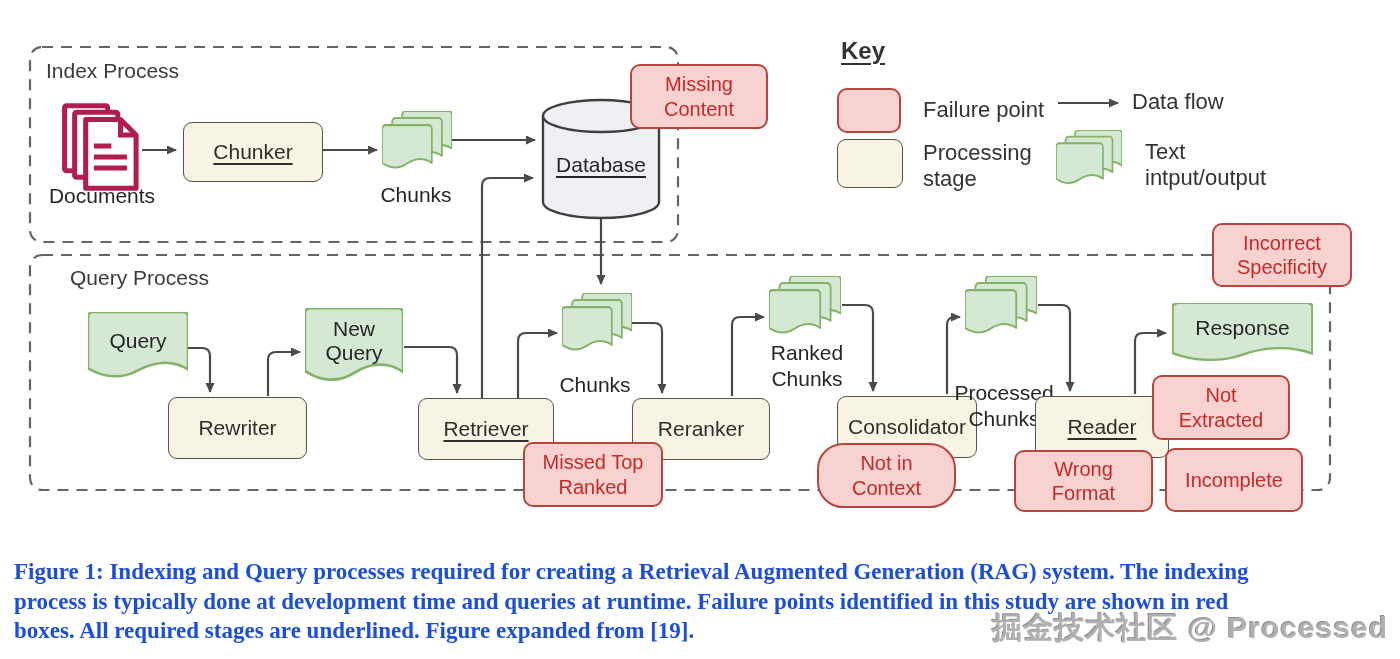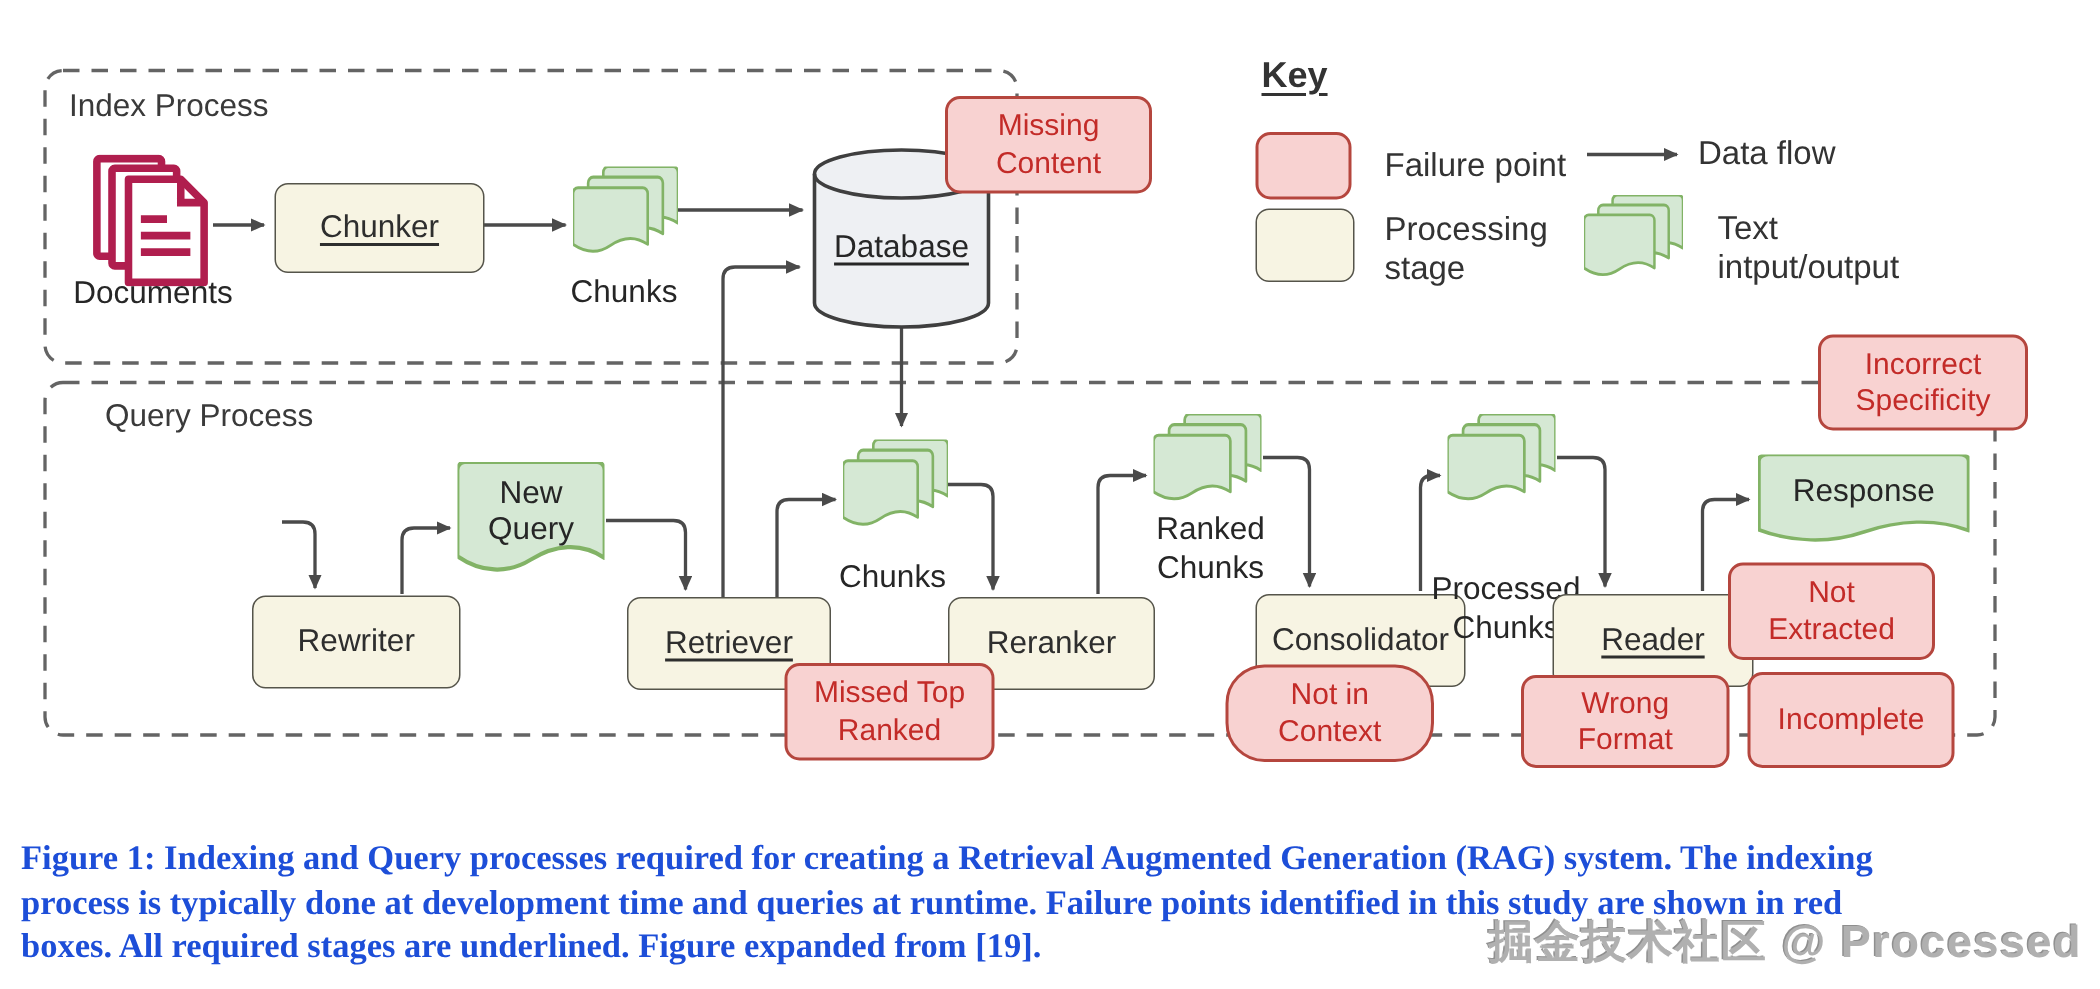--- a/index.html
+++ b/index.html
@@ -127,20 +127,26 @@
         </g>
       <g transform="translate(0,18)">
           <path class="io-shape" d="M5,0 h64 a5,5 0 0 1 5,5 v43 c-12,-7 -25,-6 -37,1 c-12,7 -25,6 -37,-1 v-43 a5,5 0 0 1 5,-5 z"></path>
         </g>
     </svg>
   </div>
   <div class="abs key-label" style="left:1145px;top:139px;width:150px;">Text intput/output</div>
 
   <div class="abs section-title" style="left:48px;top:266px;margin-left:22px;">Query Process</div>
 
+  <div class="page-icon" style="left:88px;top:312px;width:100px;height:70px;">
+    <svg viewBox="0 0 100 72" preserveAspectRatio="none">
+      <path class="io-shape" d="M5,0 h90 a5,5 0 0 1 5,5 v54 c-16,-10 -34,-8 -50,1 c-16,9 -34,8 -50,-2 v-53 a5,5 0 0 1 5,-5 z"></path>
+    </svg>
+    <span>Query</span>
+  </div>
 
   <div class="abs stage" style="left:168px;top:397px;width:137px;height:60px;">
     <span>Rewriter</span>
   </div>
 
   <div class="page-icon" style="left:305px;top:308px;width:98px;height:78px;">
     <svg viewBox="0 0 100 72" preserveAspectRatio="none">
       <path class="io-shape" d="M5,0 h90 a5,5 0 0 1 5,5 v54 c-16,-10 -34,-8 -50,1 c-16,9 -34,8 -50,-2 v-53 a5,5 0 0 1 5,-5 z"></path>
     </svg>
     <span style="width:70px;">New Query</span>

